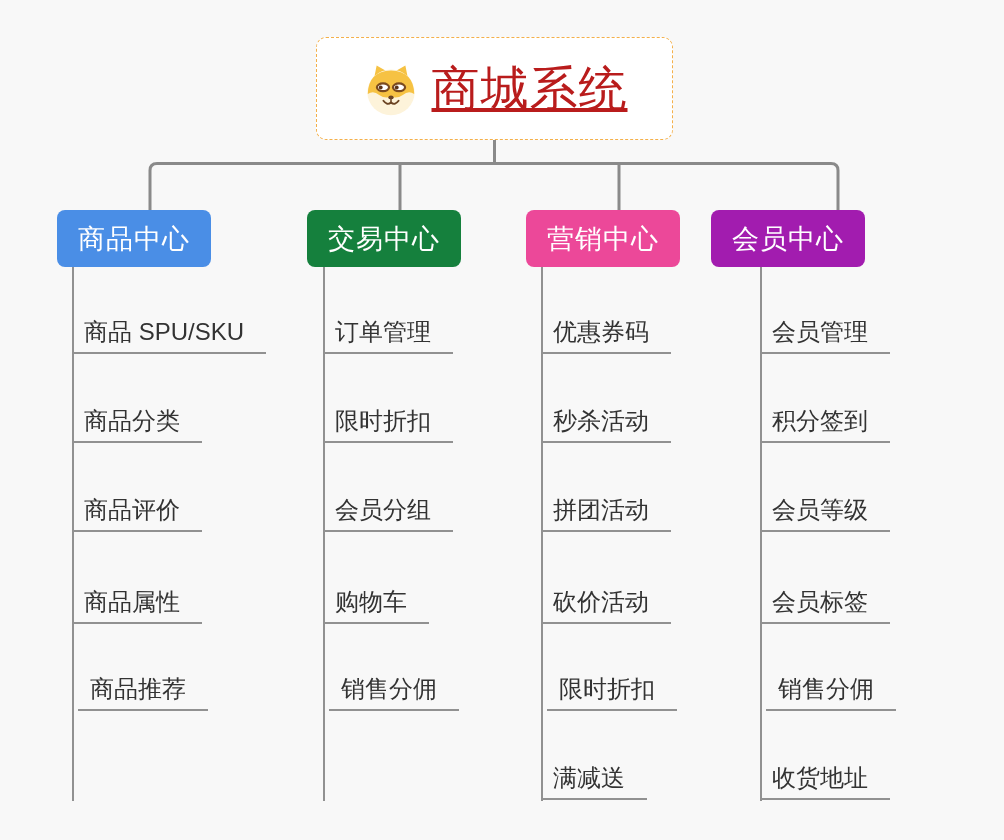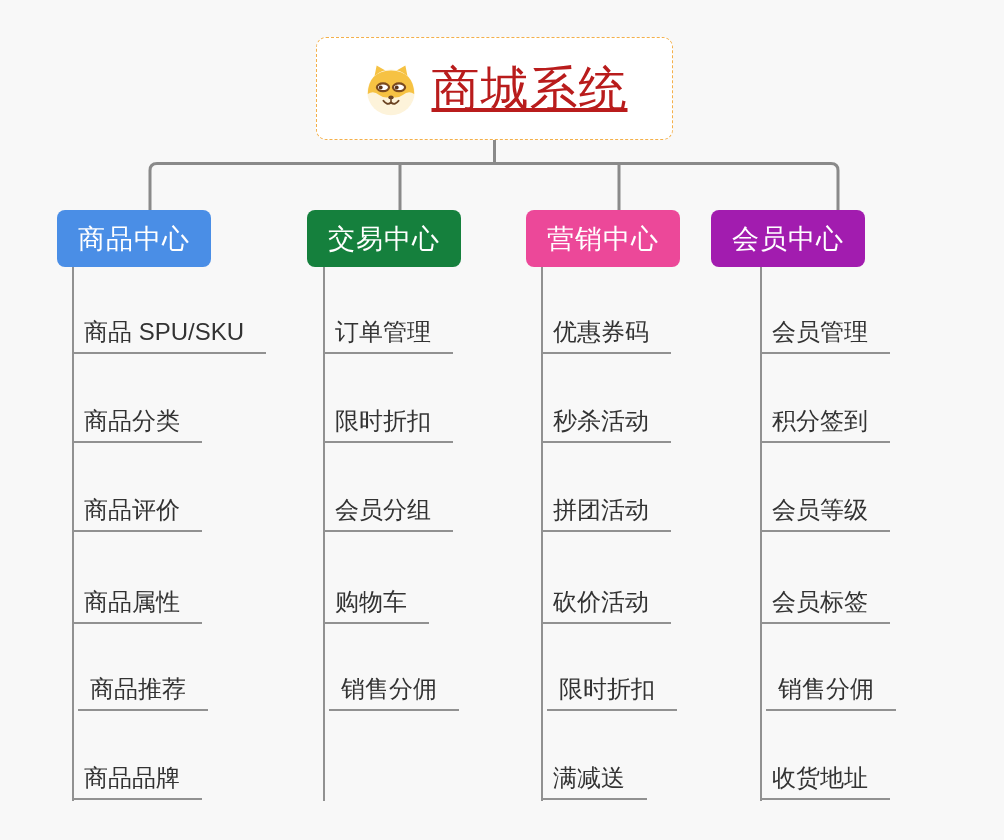--- a/index.html
+++ b/index.html
@@ -140,21 +140,20 @@
   <div class="branch-node" style="left: 526px; background: #ec4899;">营销中心</div>
   <div class="branch-node" style="left: 711px; background: #a21caf;">会员中心</div>
 
   <div class="column" style="left:72px">
     <div class="vline"></div>
     <div class="leaf">商品 SPU/SKU</div>
     <div class="leaf">商品分类</div>
     <div class="leaf">商品评价</div>
     <div class="leaf">商品属性</div>
     <div class="leaf">商品推荐</div>
-    <div class="leaf">商品品牌</div>
   </div>
 
   <div class="column" style="left:323px">
     <div class="vline"></div>
     <div class="leaf">订单管理</div>
     <div class="leaf">限时折扣</div>
     <div class="leaf">会员分组</div>
     <div class="leaf">购物车</div>
     <div class="leaf">销售分佣</div>
   </div>

